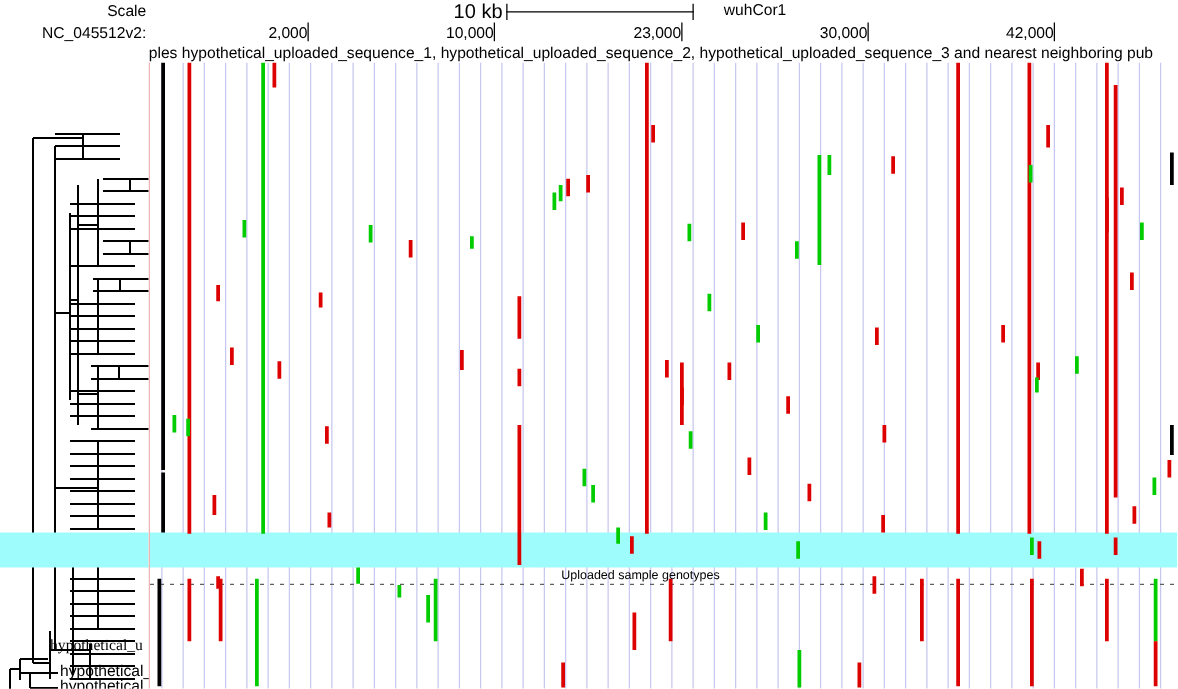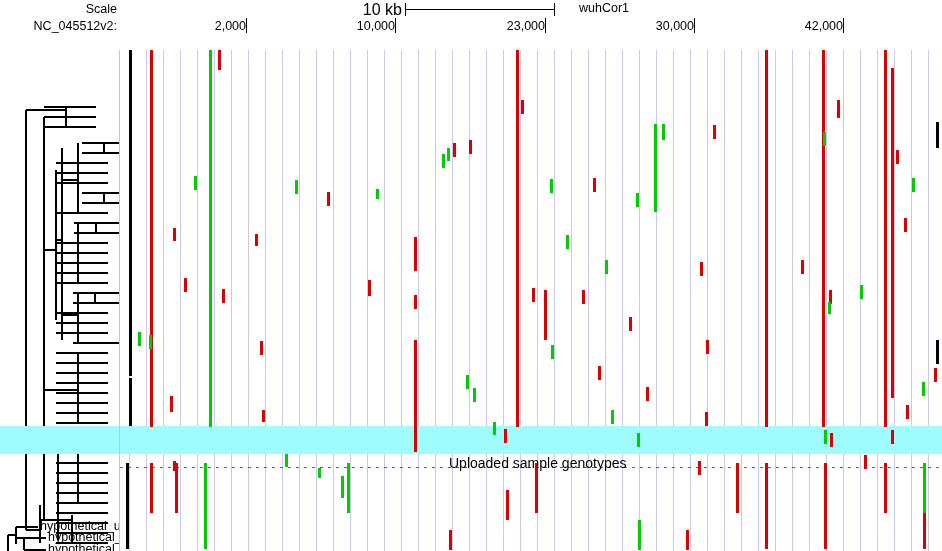--- a/index.html
+++ b/index.html
@@ -47,21 +47,21 @@
   .hl-band-tree{position:absolute;left:0;width:119px;background:#9ffcfc;}
 
   .var{position:absolute;width:3px;}
   .var.r{background:#dd0000;}
   .var.g{background:#00cc00;}
   .var.k{background:#000000;}
 
   .sep{position:absolute;left:0;width:822px;height:1px;
      background:repeating-linear-gradient(to right,#606060 0 3px,transparent 3px 8px);}
 
-  #uploaded-caption{position:absolute;text-align:left;font-size:14px;white-space:nowrap;}
+  #uploaded-caption{position:absolute;text-align:left;font-size:10px;white-space:nowrap;}
 
   
   #bottom-pane{position:absolute;left:0;top:455px;width:119px;height:96px;overflow:hidden;}
   .leaf-label{position:absolute;font-size:12.5px;white-space:nowrap;color:#000;}
 </style>
 </head>
 <body>
 
 <div id="root">
 
@@ -82,20 +82,21 @@
         <div class="tick-label" style="left: 276px;">10,000</div>
         <div class="tick-bar" style="left: 276px;"></div>
         <div class="tick-label" style="left: 426px;">23,000</div>
         <div class="tick-bar" style="left: 426px;"></div>
         <div class="tick-label" style="left: 575px;">30,000</div>
         <div class="tick-bar" style="left: 575px;"></div>
         <div class="tick-label" style="left: 724px;">42,000</div>
         <div class="tick-bar" style="left: 724px;"></div>
       </div>
 
+    <div id="track-title">ples hypothetical_uploaded_sequence_1, hypothetical_uploaded_sequence_2, hypothetical_uploaded_sequence_3 and nearest neighboring pub</div>
   </div>
 
   <div id="browser">
 
     <div id="tree-pane">
       <svg id="tree-svg" width="119" height="501">
           <line x1="44" y1="57" x2="96" y2="57" stroke="#000" stroke-width="1.6" shape-rendering="crispEdges"></line>
           <line x1="44" y1="67" x2="96" y2="67" stroke="#000" stroke-width="1.6" shape-rendering="crispEdges"></line>
           <line x1="44" y1="77" x2="96" y2="77" stroke="#000" stroke-width="1.6" shape-rendering="crispEdges"></line>
           <line x1="82" y1="93" x2="134" y2="93" stroke="#000" stroke-width="1.6" shape-rendering="crispEdges"></line>
@@ -332,16 +333,16 @@
           <line x1="16" y1="69" x2="38" y2="69" stroke="#000" stroke-width="1.6" shape-rendering="crispEdges"></line>
           <line x1="16" y1="22" x2="16" y2="39" stroke="#000" stroke-width="1.6" shape-rendering="crispEdges"></line>
           <line x1="24" y1="33" x2="24" y2="39" stroke="#000" stroke-width="1.6" shape-rendering="crispEdges"></line>
           <line x1="24" y1="33" x2="24" y2="45" stroke="#000" stroke-width="1.6" shape-rendering="crispEdges"></line>
           <line x1="8" y1="30" x2="8" y2="63" stroke="#000" stroke-width="1.6" shape-rendering="crispEdges"></line>
           <line x1="16" y1="57" x2="16" y2="69" stroke="#000" stroke-width="1.6" shape-rendering="crispEdges"></line>
           <line x1="8" y1="30" x2="16" y2="30" stroke="#000" stroke-width="1.6" shape-rendering="crispEdges"></line>
           <line x1="8" y1="63" x2="16" y2="63" stroke="#000" stroke-width="1.6" shape-rendering="crispEdges"></line>
           <line x1="16" y1="33" x2="24" y2="33" stroke="#000" stroke-width="1.6" shape-rendering="crispEdges"></line>
         </svg>
-    <div class="leaf-label" style="left: 40px; top: 14px;">hypothetical_u</div><div class="leaf-label" style="left: 48px; top: 25px;">hypothetical_</div><div class="leaf-label" style="left: 48px; top: 37px;">hypothetical_</div></div>
+    <div class="leaf-label" style="left: 40px; top: 4px; font-family: Liberation Serif, serif;">hypothetical_u</div><div class="leaf-label" style="left: 48px; top: 25px;">hypothetical_</div><div class="leaf-label" style="left: 48px; top: 37px;">hypothetical_</div></div>
 
   </div>
 </div>
 
 </body></html>

